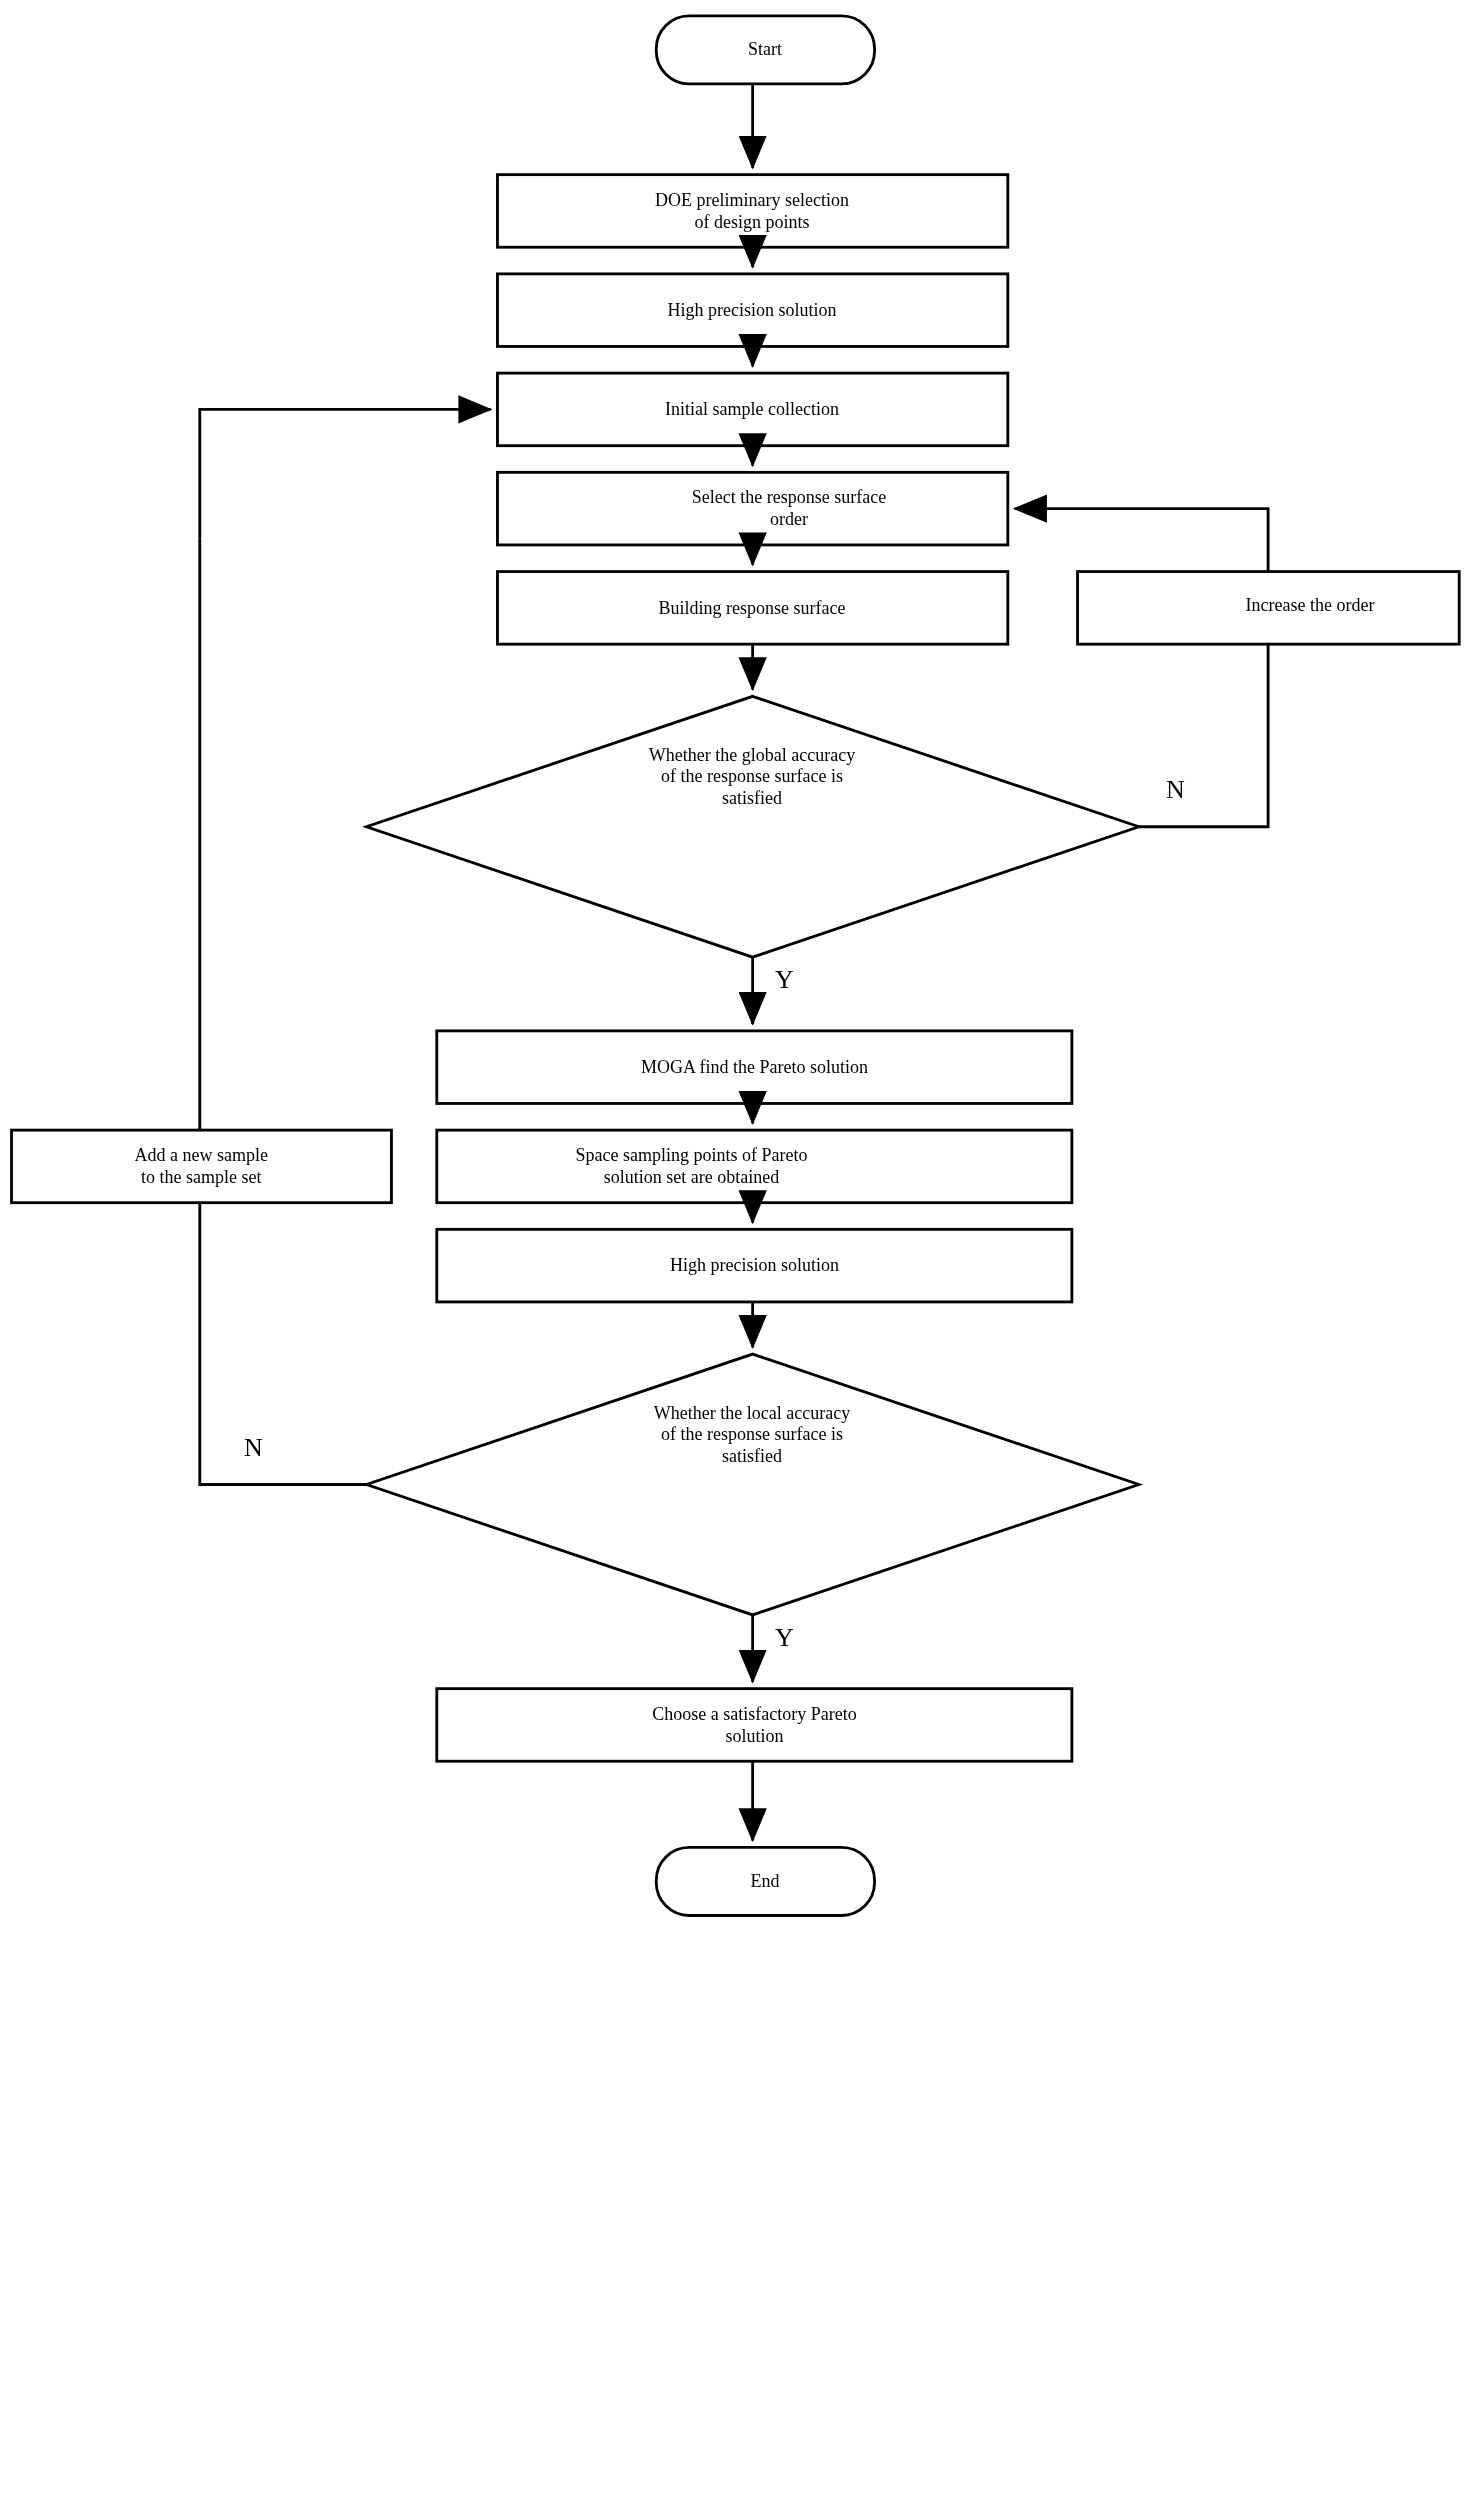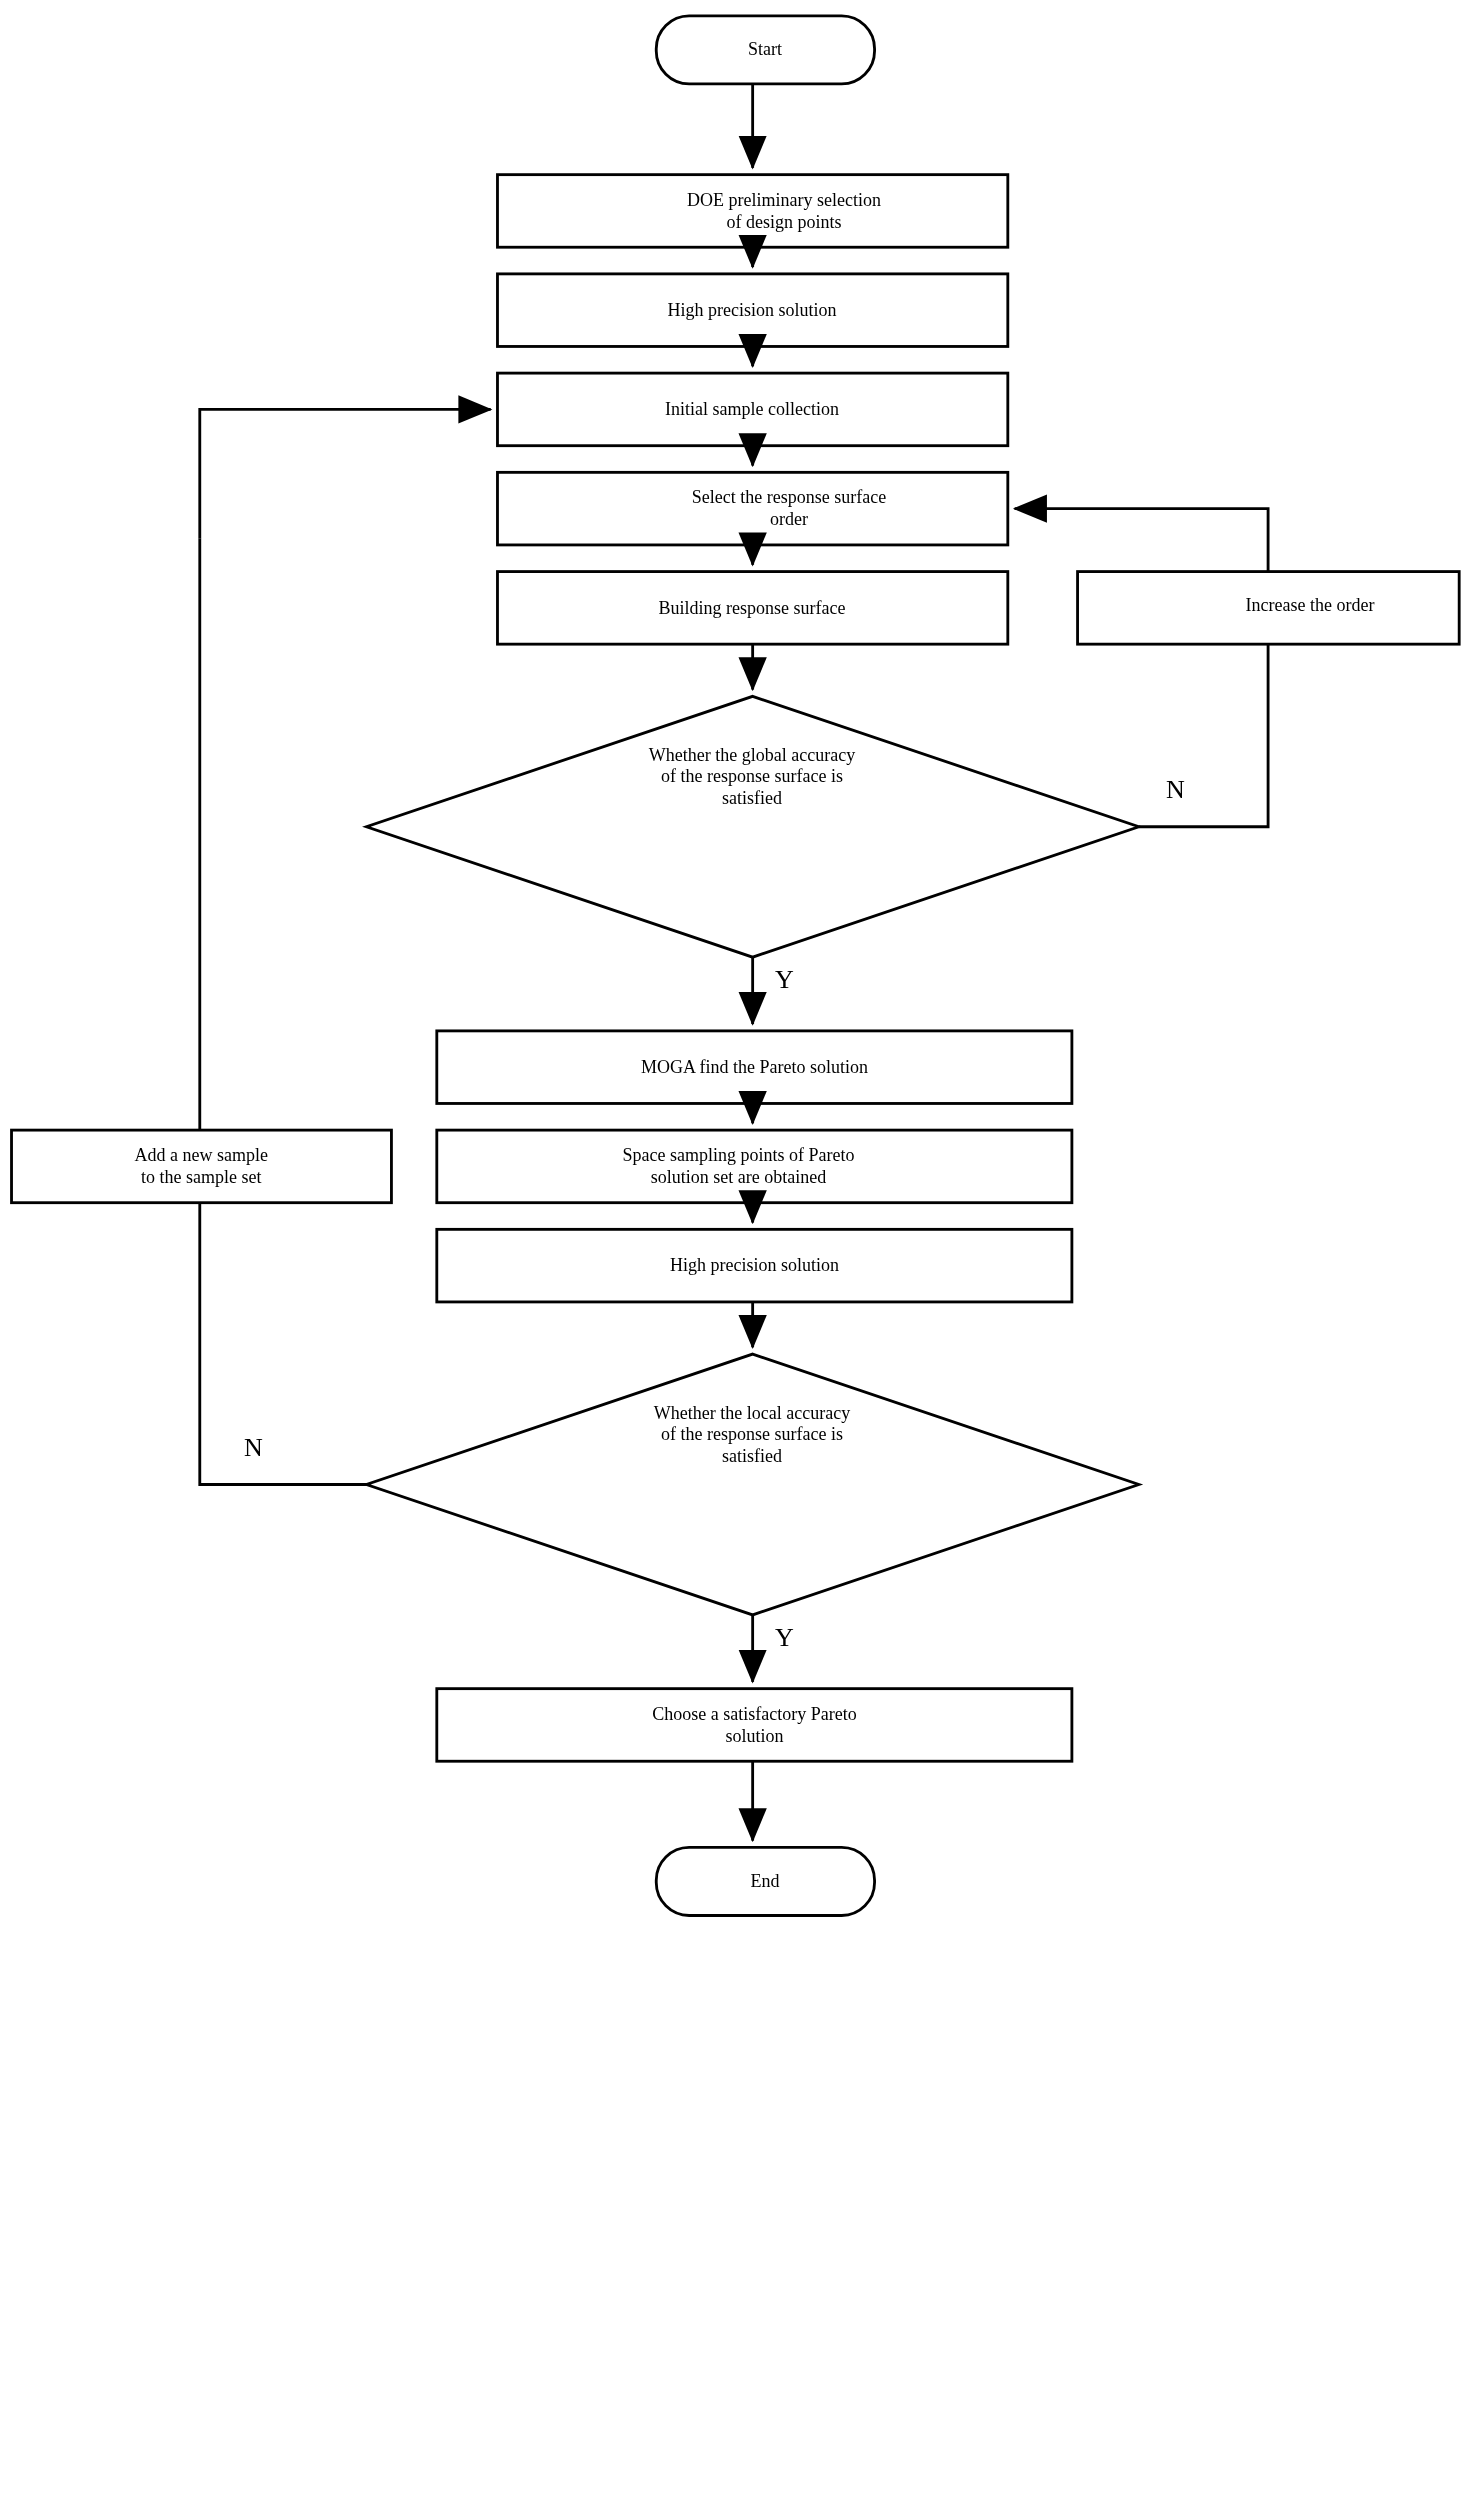--- a/index.html
+++ b/index.html
@@ -118,41 +118,41 @@
       <path d="M 352,950 L 352,722 L 865,722" marker-end="url(#arrow)"></path>
 
       <line x1="1327" y1="2848" x2="1327" y2="2966" marker-end="url(#arrow)"></line>
 
       <line x1="1327" y1="3106" x2="1327" y2="3246" marker-end="url(#arrow)"></line>
     </g>
   </svg>
 
   <div class="node-label" style="left:656px; top:16px; width:218px; height:68px;">Start</div>
 
-  <div class="node-label" style="left:497px; top:175px; width:510px; height:73px;padding-left:32px;">DOE preliminary selection
+  <div class="node-label" style="left:497px; top:175px; width:510px; height:73px;">DOE preliminary selection
 of design points</div>
 
   <div class="node-label" style="left:497px; top:274px; width:510px; height:73px;">High precision solution</div>
 
   <div class="node-label" style="left:497px; top:373px; width:510px; height:73px;">Initial sample collection</div>
 
   <div class="node-label" style="left:497px; top:472px; width:510px; height:73px;padding-left:37px;">Select the response surface
 order</div>
 
   <div class="node-label" style="left:497px; top:572px; width:510px; height:73px;">Building response surface</div>
 
   <div class="node-label" style="left:1077px; top:572px; width:382px; height:68px;padding-left:42px;">Increase the order</div>
 
   <div class="node-label" style="left:497px; top:726px; width:510px; height:102px;">Whether the global accuracy
 of the response surface is
 satisfied</div>
 
   <div class="node-label" style="left:437px; top:1031px; width:635px; height:73px;">MOGA find the Pareto solution</div>
 
-  <div class="node-label" style="left:437px; top:1130px; width:509px; height:73px;margin-left:47px;">Space sampling points of Pareto
+  <div class="node-label" style="left:437px; top:1130px; width:509px; height:73px;">Space sampling points of Pareto
 solution set are obtained</div>
 
   <div class="node-label" style="left:11.3px; top:1130px; width:380px; height:73px;">Add a new sample
 to the sample set</div>
 
   <div class="node-label" style="left:437px; top:1229px; width:635px; height:73px;">High precision solution</div>
 
   <div class="node-label" style="left:497px; top:1384px; width:510px; height:102px;">Whether the local accuracy
 of the response surface is
 satisfied</div>

